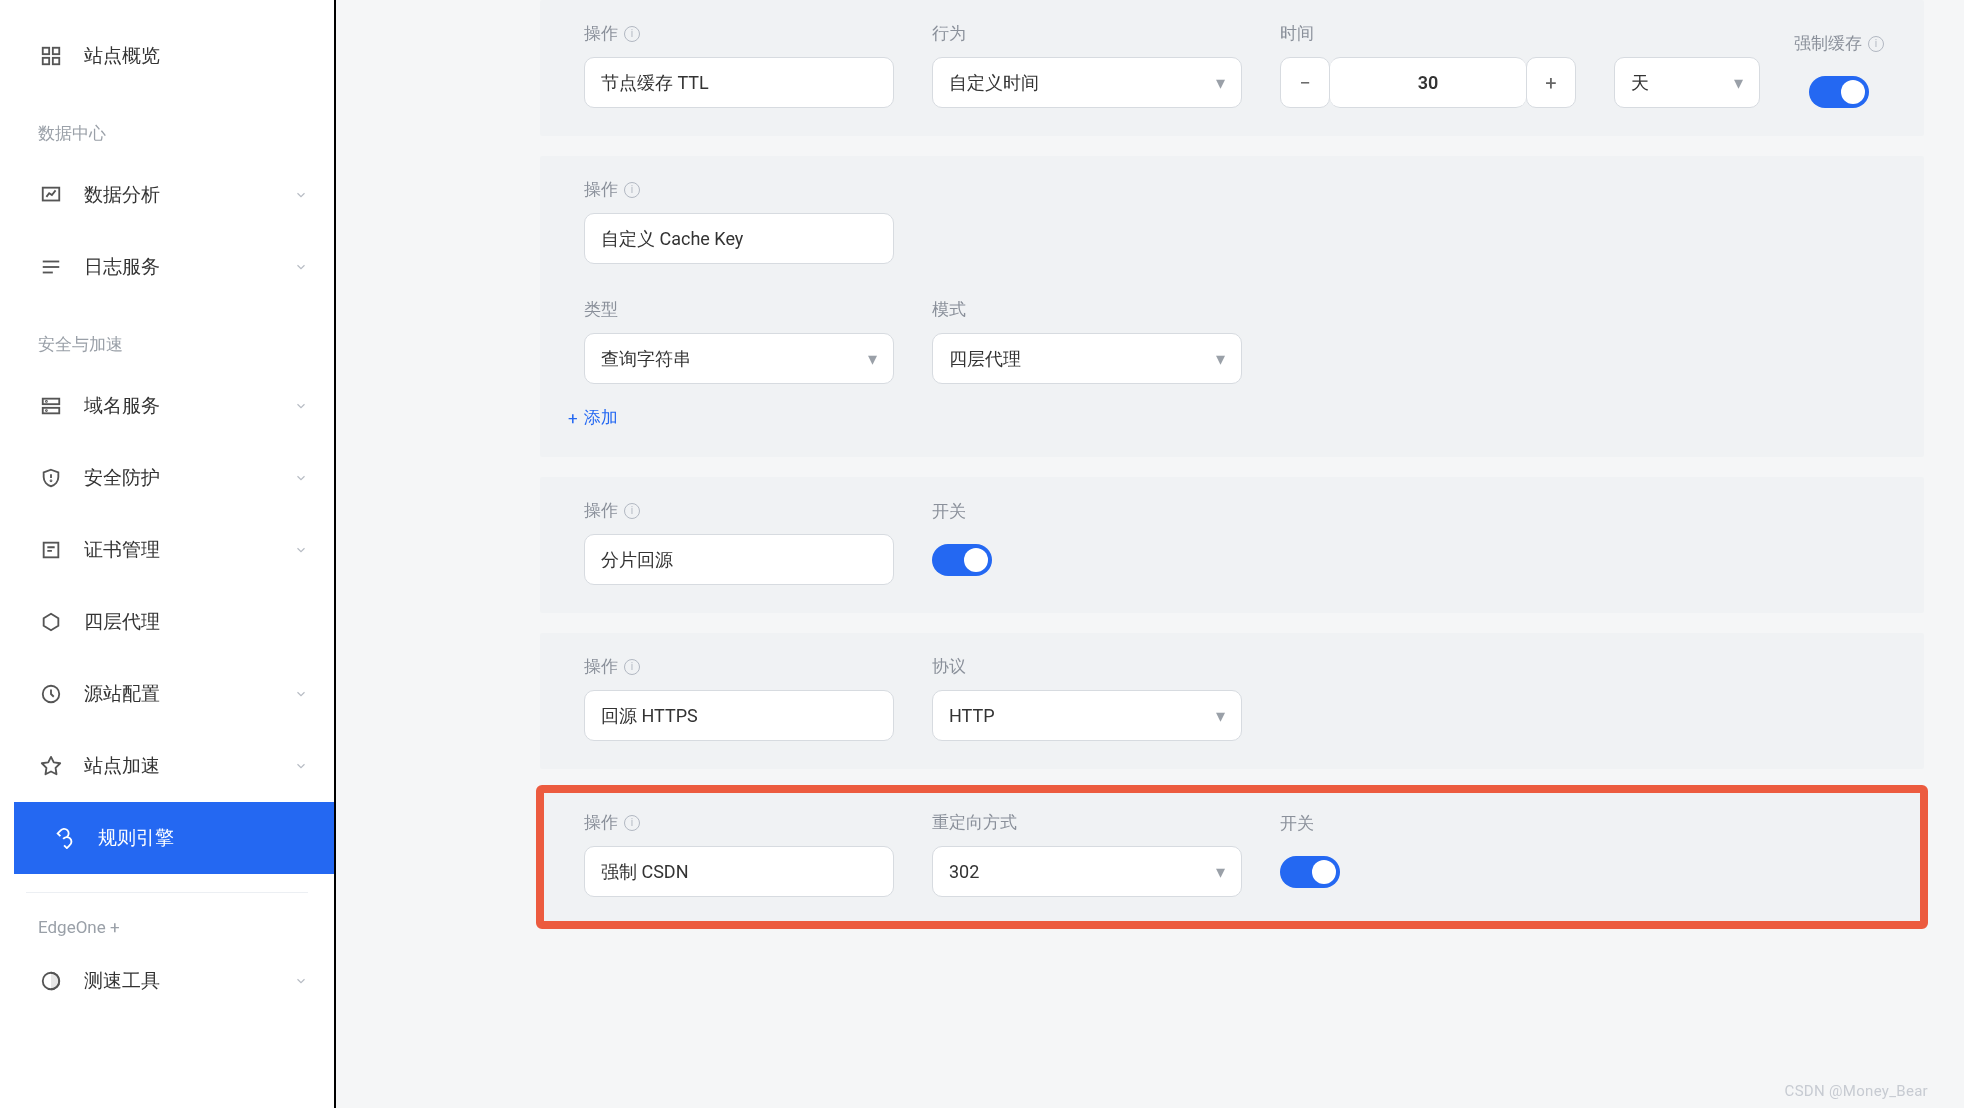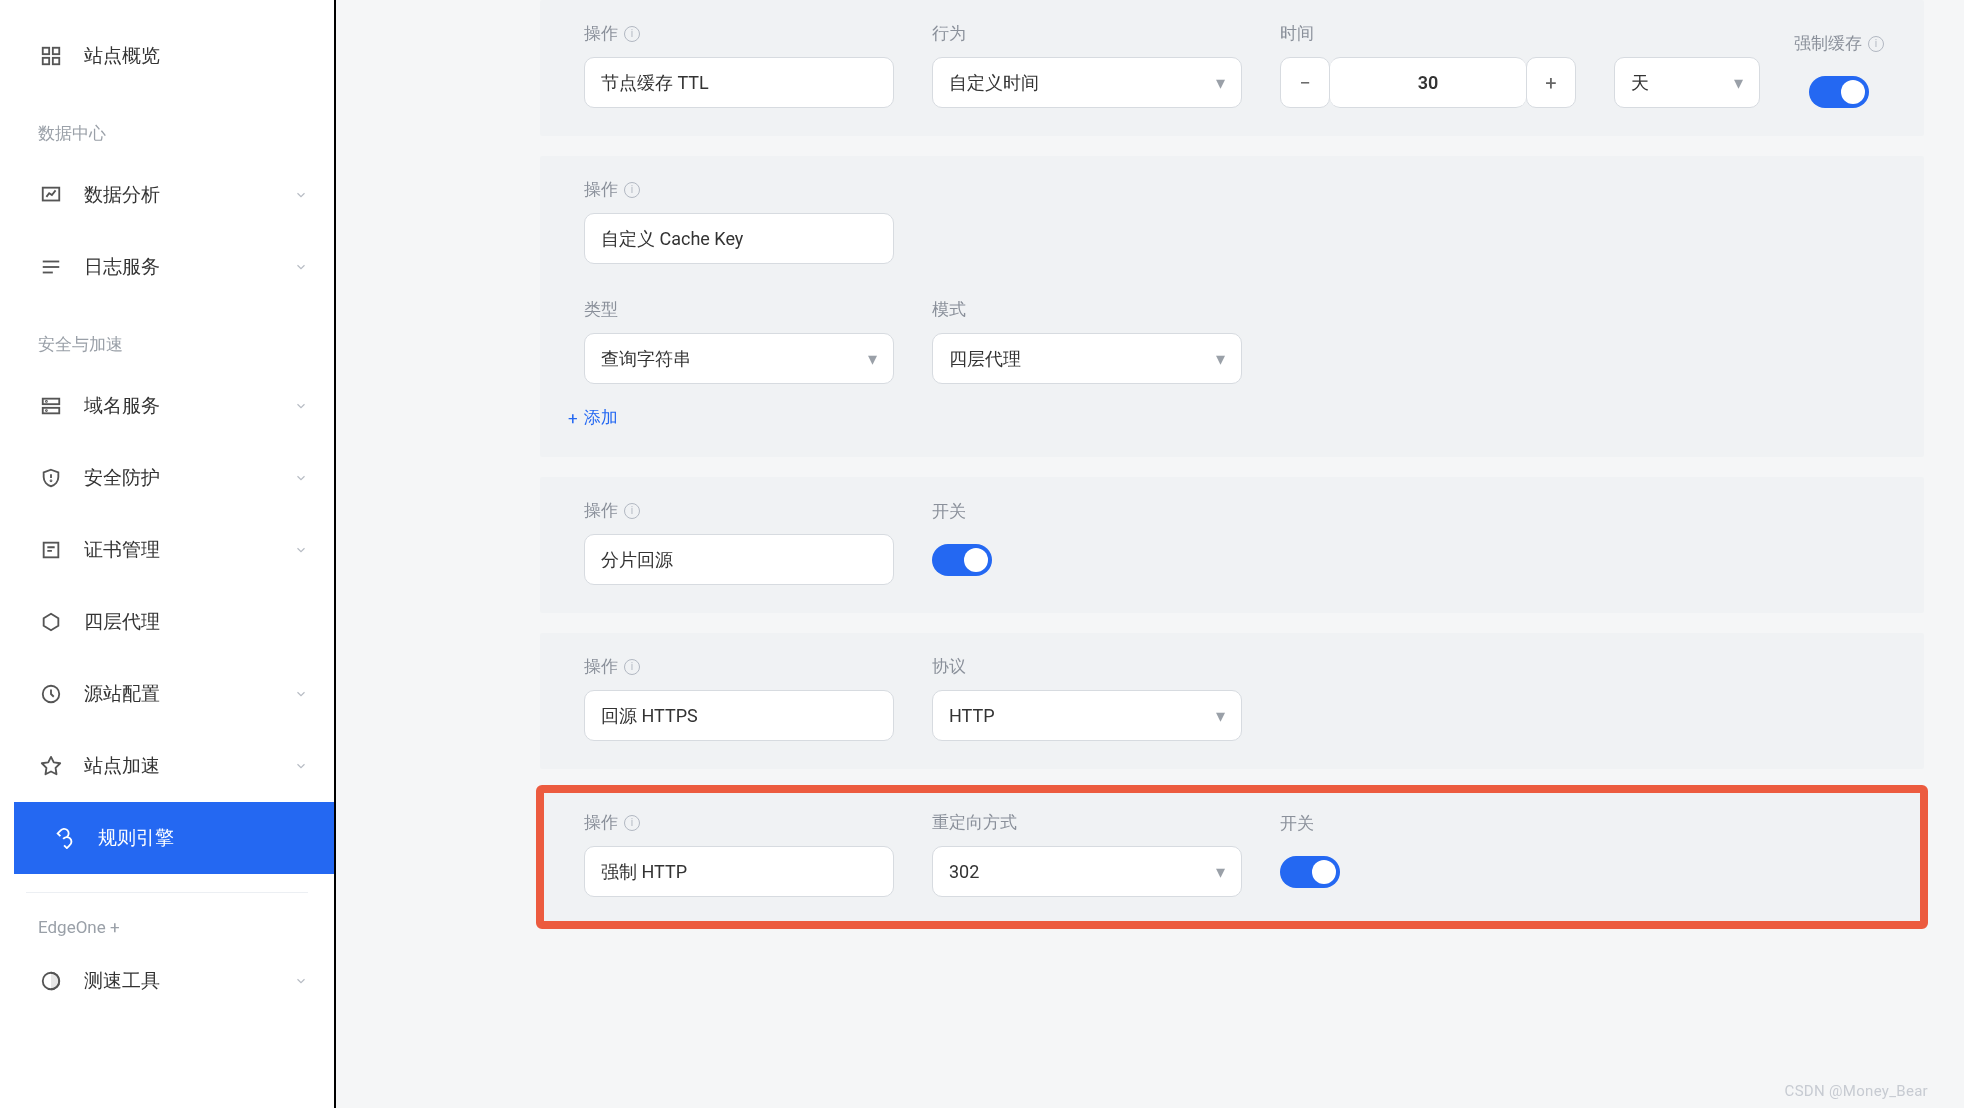--- a/index.html
+++ b/index.html
@@ -453,21 +453,21 @@
   </div>
 
   <div class="card highlight">
     <div class="field-row">
       <div class="field">
         <span class="field-label">
           <span>操作</span>
             <span class="info-icon">i</span>
         </span>
         <div class="textbox">
-            <span>强制 HTTP</span>
+            <span>强制 CSDN</span>
           </div>
       </div>
       <div class="field">
         <span class="field-label">重定向方式</span>
         <div class="select proto">
           <span>302</span>
           <span class="caret">▾</span>
         </div>
       </div>
       <div class="field">

